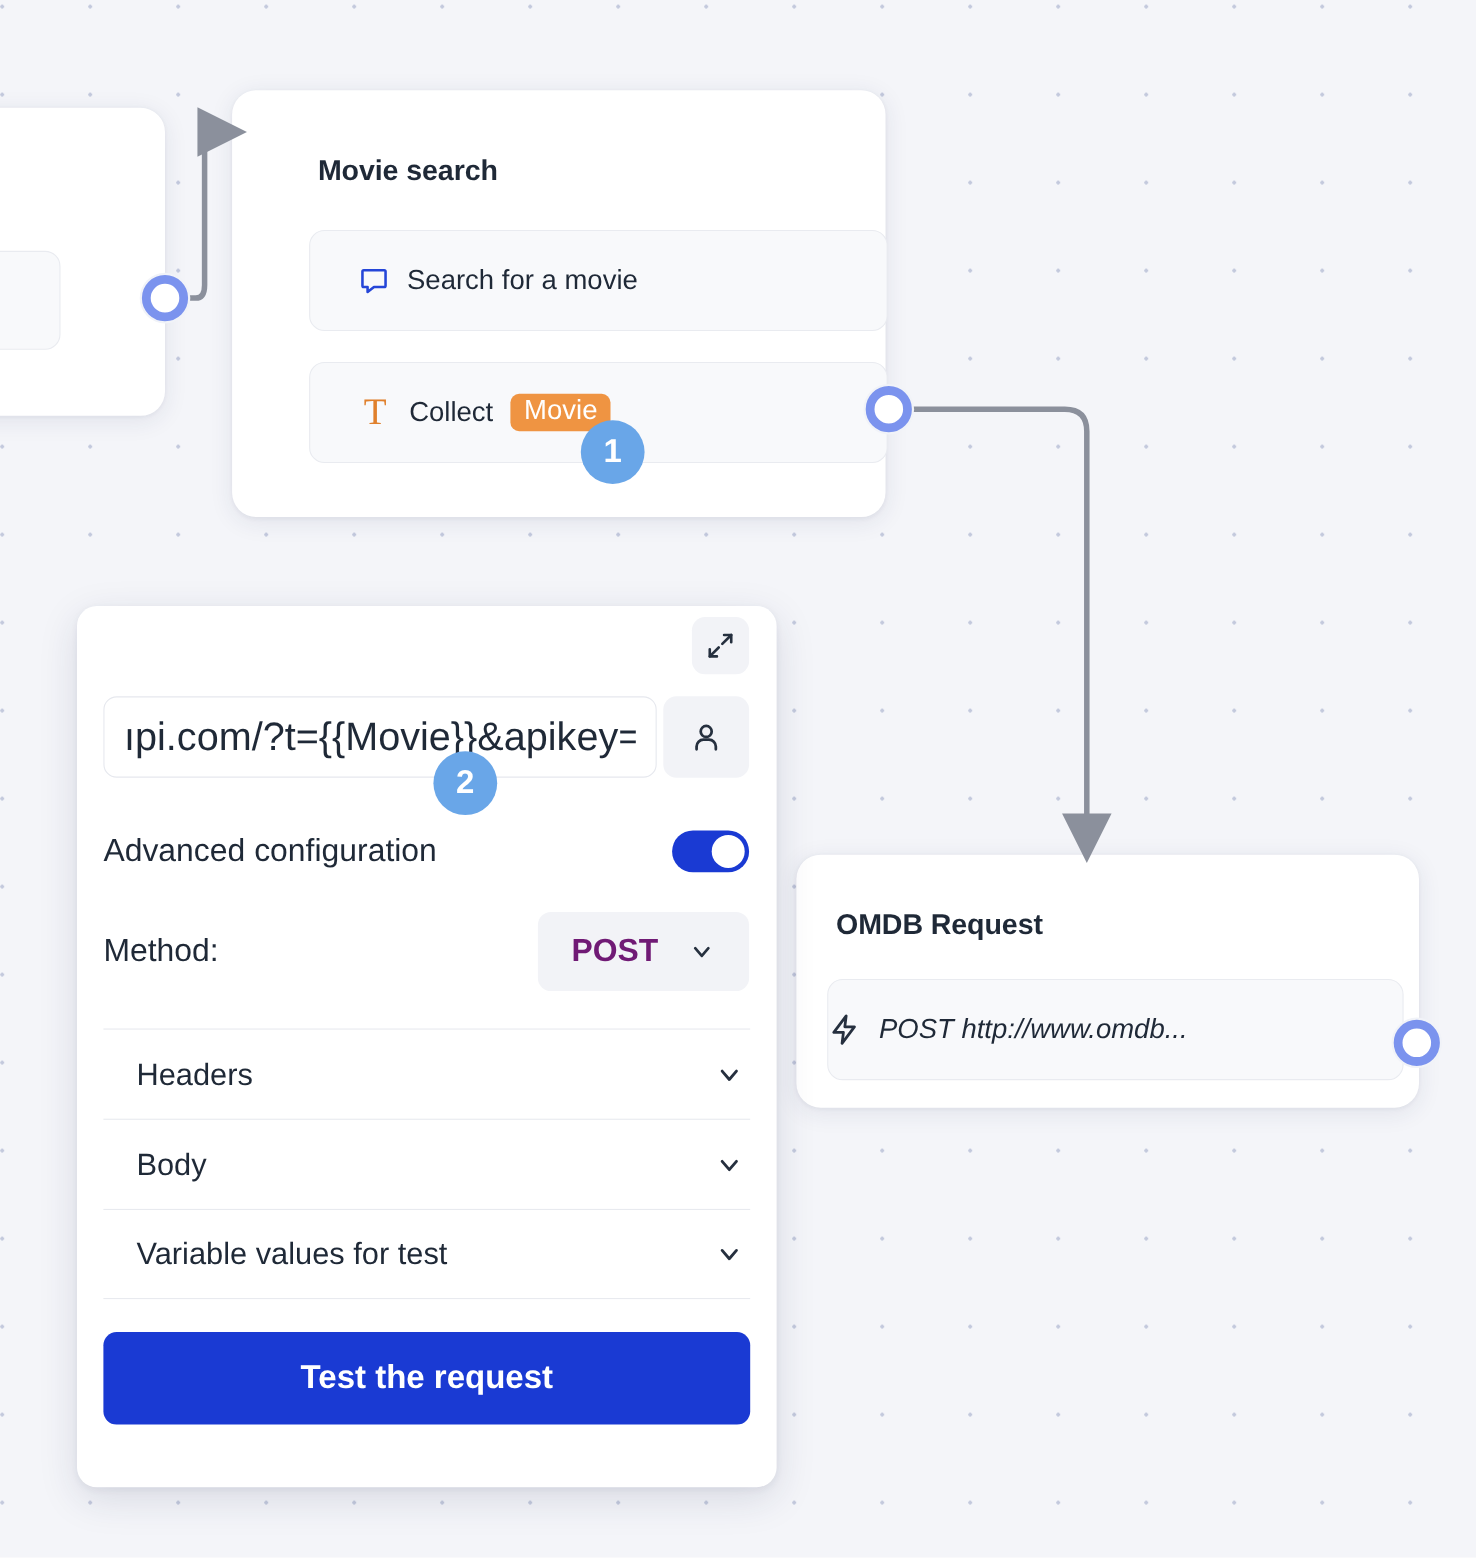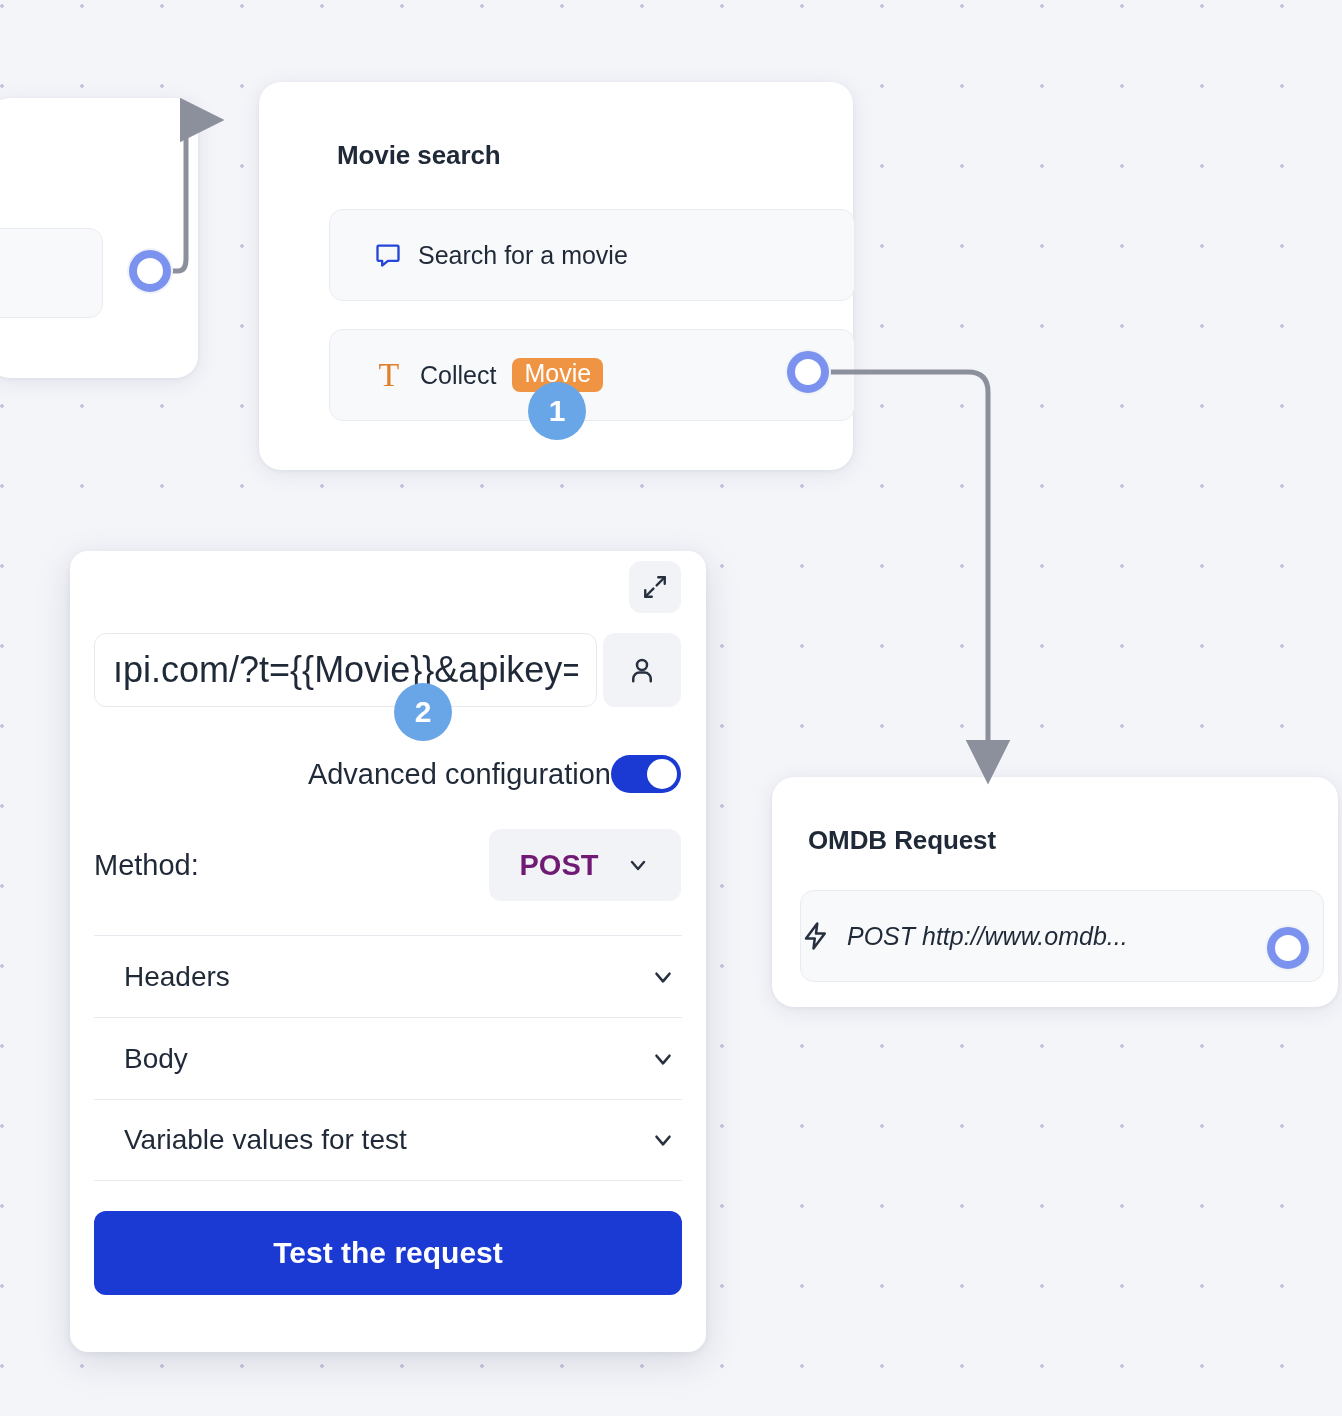--- a/index.html
+++ b/index.html
@@ -21,21 +21,20 @@
     background-size: 80px 80px;
     background-position: 42px 46px;
   }
 
   
   .node {
     position: absolute;
     background: #ffffff;
     border-radius: 22px;
     box-shadow: 0 4px 22px rgba(32, 43, 86, 0.09), 0 1px 4px rgba(32,43,86,0.05);
-    margin-left: 48px;
   }
   .node-title {
     font-size: 26px;
     font-weight: 700;
     color: #1f2937;
     letter-spacing: -0.1px;
   }
   .node-row {
     display: flex;
     align-items: center;
@@ -215,21 +214,21 @@
     border-radius: 12px;
     display: flex;
     align-items: center;
     justify-content: center;
     cursor: pointer;
   }
 
   .adv-row {
     display: flex;
     align-items: center;
-    justify-content: flex-end;
+    justify-content: space-between;
     margin: 48px 25px 0 24px;
   }
   .adv-label { font-size: 29px; color: #1f2937; }
   .toggle {
     width: 70px;
     height: 38px;
     background: #1a3ad3;
     border-radius: 19px;
     position: relative;
     border: none;

